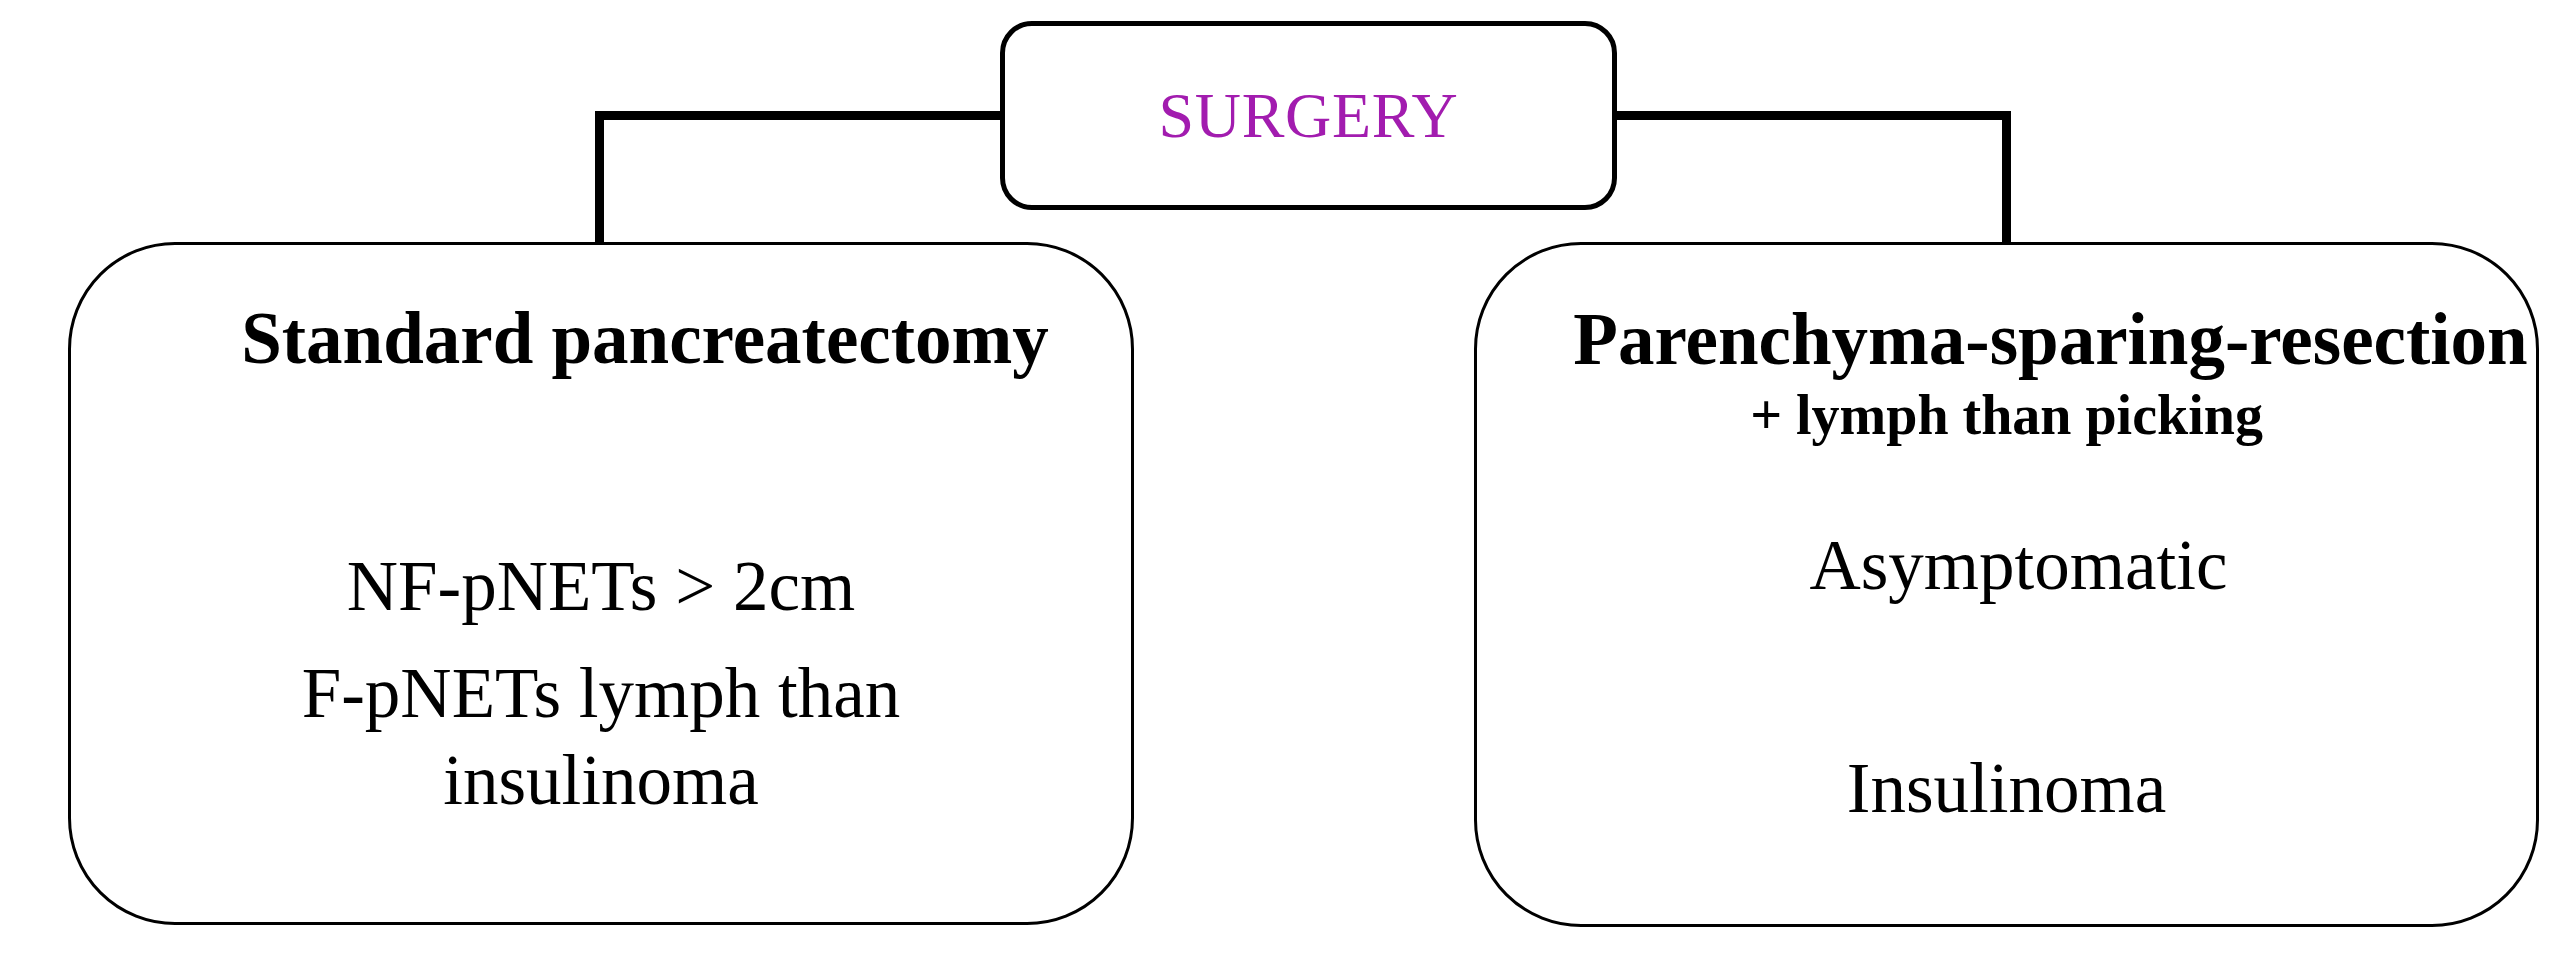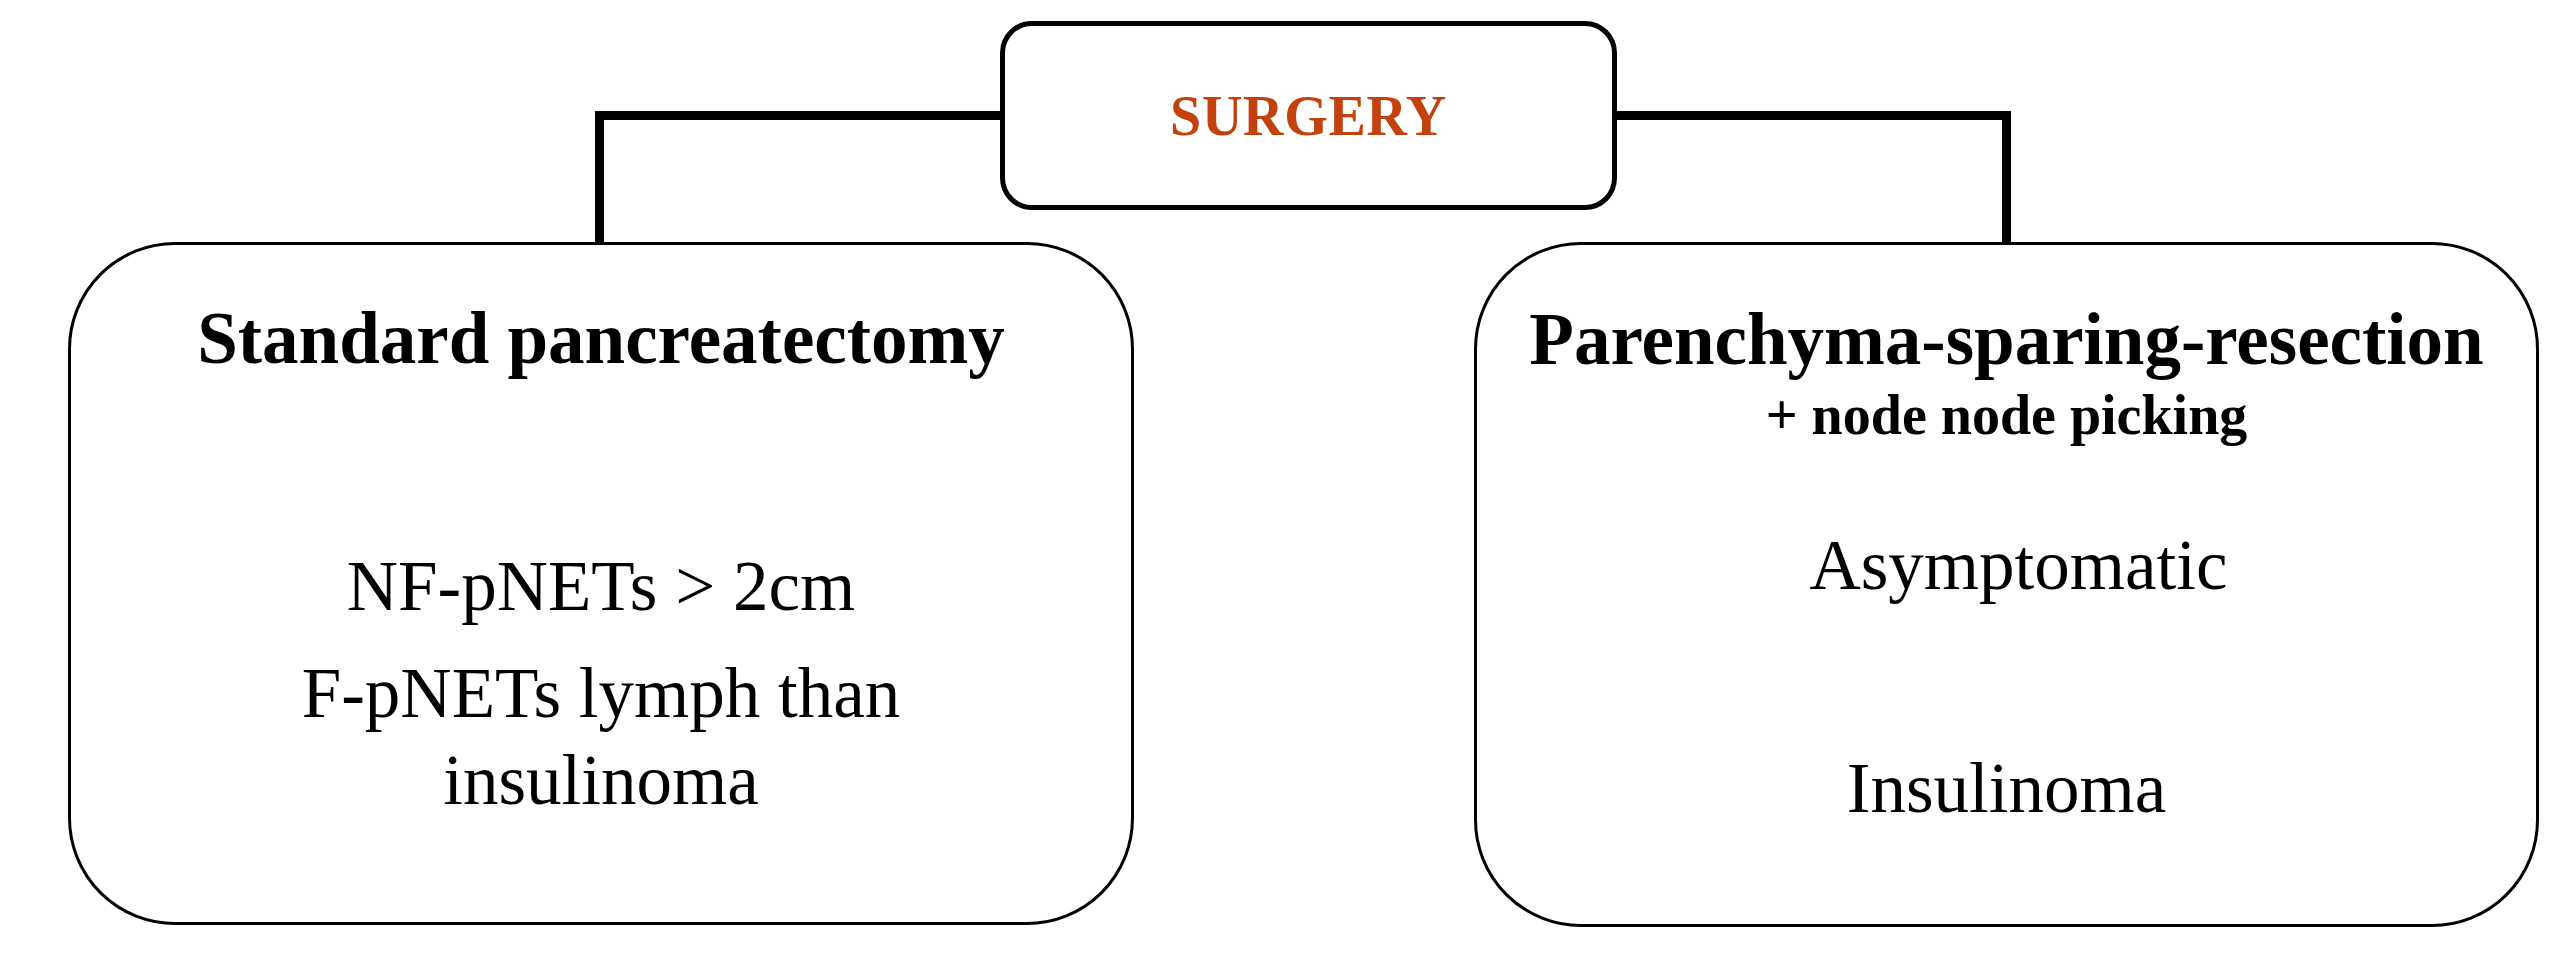--- a/index.html
+++ b/index.html
@@ -28,23 +28,23 @@
     width: 617px;
     height: 189px;
     border-width: 5px;
     border-radius: 32px;
     display: flex;
     align-items: center;
     justify-content: center;
     z-index: 3;
   }
   .surgery-label {
-    color: #c2410c;
-    font-weight: bold;
-    font-size: 56px;
+    color: #a21caf;
+    font-weight: normal;
+    font-size: 64px;
     letter-spacing: 0.7px;
     white-space: nowrap;
   }
   .connector {
     position: absolute;
     background: #000000;
     z-index: 1;
   }
   .conn-left-h  { left: 595px;  top: 111px; width: 409px; height: 9.3px; }
   .conn-left-v  { left: 595px;  top: 111px; width: 9.3px;  height: 135px; }
@@ -74,20 +74,21 @@
     font-size: 71px;
     line-height: 93px;
     height: 93px;
     white-space: nowrap;
   }
   .box-title {
     font-weight: bold;
     font-size: 73px;
     line-height: 96px;
     height: 96px;
+    padding-left: 44px;
   }
   .box-subtitle {
     font-weight: bold;
     font-size: 56px;
     line-height: 71px;
     height: 71px;
   }
   
   .lb-title { top: 46px; }
   .lb-l1    { top: 295px; }
@@ -116,19 +117,19 @@
 
   <div class="node big-box left-box">
     <div class="text-line box-title lb-title">Standard pancreatectomy</div>
     <div class="text-line lb-l1">NF-pNETs &gt; 2cm</div>
     <div class="text-line lb-l2">F-pNETs lymph than</div>
     <div class="text-line lb-l3">insulinoma</div>
   </div>
 
   <div class="node big-box right-box">
     <div class="text-line box-title rb-title">Parenchyma-sparing-resection</div>
-    <div class="text-line box-subtitle rb-sub">+ node node picking</div>
+    <div class="text-line box-subtitle rb-sub">+ lymph than picking</div>
     <div class="text-line rb-l1">Asymptomatic</div>
     <div class="text-line rb-l3">Insulinoma</div>
   </div>
 
 </div>
 
 
 </body></html>

